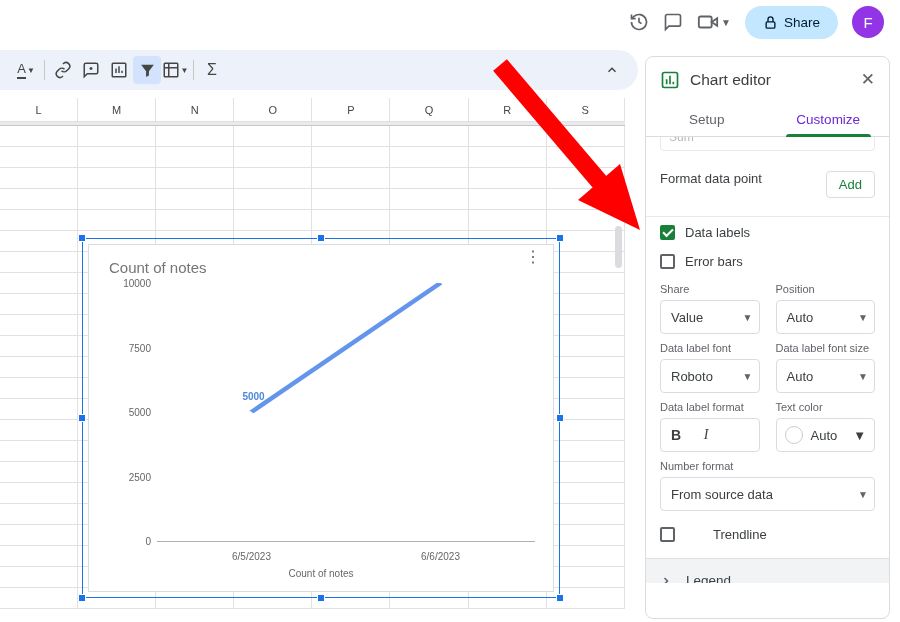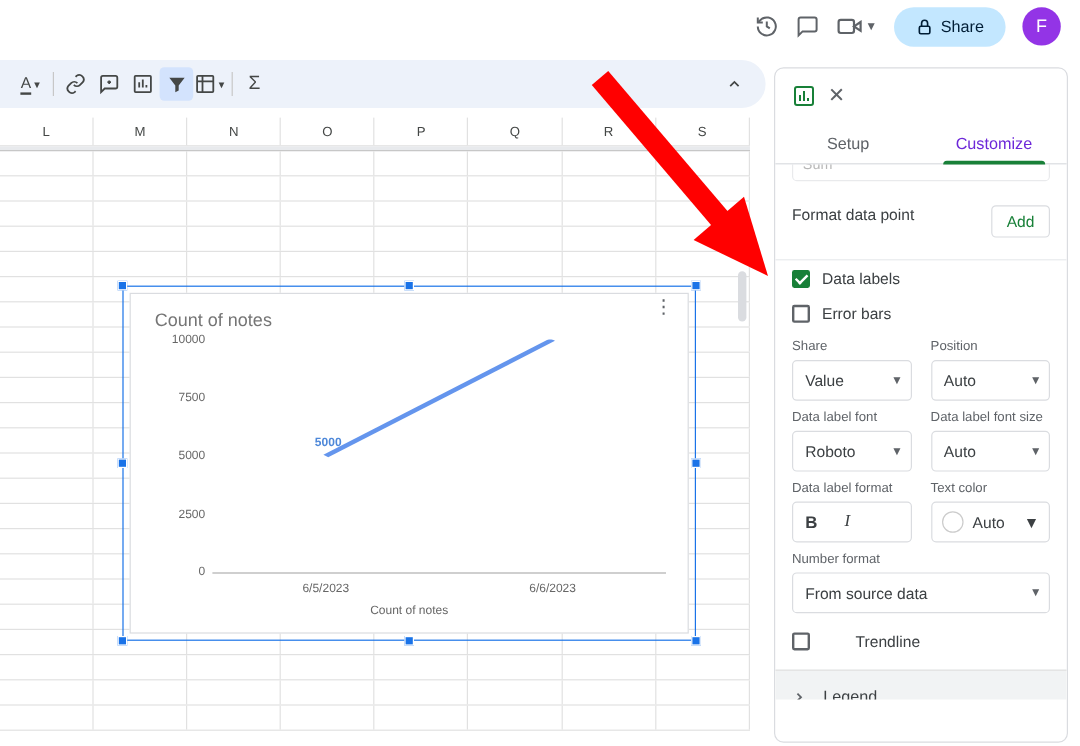--- a/index.html
+++ b/index.html
@@ -22,21 +22,21 @@
   .sheet { position:absolute; top:98px; left:0; width:625px; }
   .col-headers { display:flex; height:24px; border-bottom:1px solid #e1e1e1; }
   .col-h { flex:0 0 78.1px; text-align:center; font-size:11px; color:#444746; border-right:1px solid #e1e1e1; line-height:24px; }
   .row-divider { height:4px; background:#e8eaed; border-bottom:1px solid #c7c7c7; }
   .grid { position:relative; }
   .grid-row { display:flex; height:21px; border-bottom:1px solid #e1e1e1; }
   .grid-cell { flex:0 0 78.1px; border-right:1px solid #e1e1e1; }
   .scroll-knob { position:absolute; right:3px; top:128px; width:7px; height:42px; background:#dadce0; border-radius:4px;}
 
   
-  .chart-wrap { position:absolute; left:102px; top:238px; width:478px; height:296px; }
+  .chart-wrap { position:absolute; left:82px; top:238px; width:478px; height:360px; }
   .sel-border { position:absolute; inset:0; border:1.5px solid #1a73e8; }
   .sel-handle { position:absolute; width:8px; height:8px; background:#1a73e8; border:1px solid #fff; }
   .h-tl{top:-4px;left:-4px;} .h-tm{top:-4px;left:calc(50% - 4px);} .h-tr{top:-4px;right:-4px;}
   .h-ml{top:calc(50% - 4px);left:-4px;} .h-mr{top:calc(50% - 4px);right:-4px;}
   .h-bl{bottom:-4px;left:-4px;} .h-bm{bottom:-4px;left:calc(50% - 4px);} .h-br{bottom:-4px;right:-4px;}
   .chart-inner { position:absolute; inset:6px; background:#fff; border:1px solid #dadce0; }
   .chart-title { position:absolute; top:14px; left:20px; font-size:15px; color:#757575; }
   .chart-menu { position:absolute; top:10px; right:12px; color:#5f6368; font-size:16px; cursor:pointer; letter-spacing:0; line-height:4px;}
   .plot { position:absolute; top:38px; left:28px; right:18px; bottom:50px;}
   .ytick { position:absolute; left:0; font-size:10px; color:#666; transform:translateY(-50%); width:34px; text-align:right;}
@@ -455,20 +455,21 @@
 <div class="sidebar">
   <div class="sb-header">
     <div class="sb-chart-icon">
       <svg width="20" height="20" viewBox="0 0 24 24" fill="none" stroke="#188038" stroke-width="2">
           <rect x="3" y="3" width="18" height="18" rx="2"></rect>
           <line x1="8" y1="17" x2="8" y2="11"></line>
           <line x1="12" y1="17" x2="12" y2="7"></line>
           <line x1="16" y1="17" x2="16" y2="14"></line>
         </svg>
     </div>
+    <div class="sb-title">Chart editor</div>
     <div class="sb-close">✕</div>
   </div>
   <div class="sb-tabs">
     <div class="sb-tab">Setup</div>
     <div class="sb-tab active">Customize</div>
   </div>
   <div class="sb-body">
     <div class="sel-box-cut">Sum</div>
 
     <div class="field-row">

